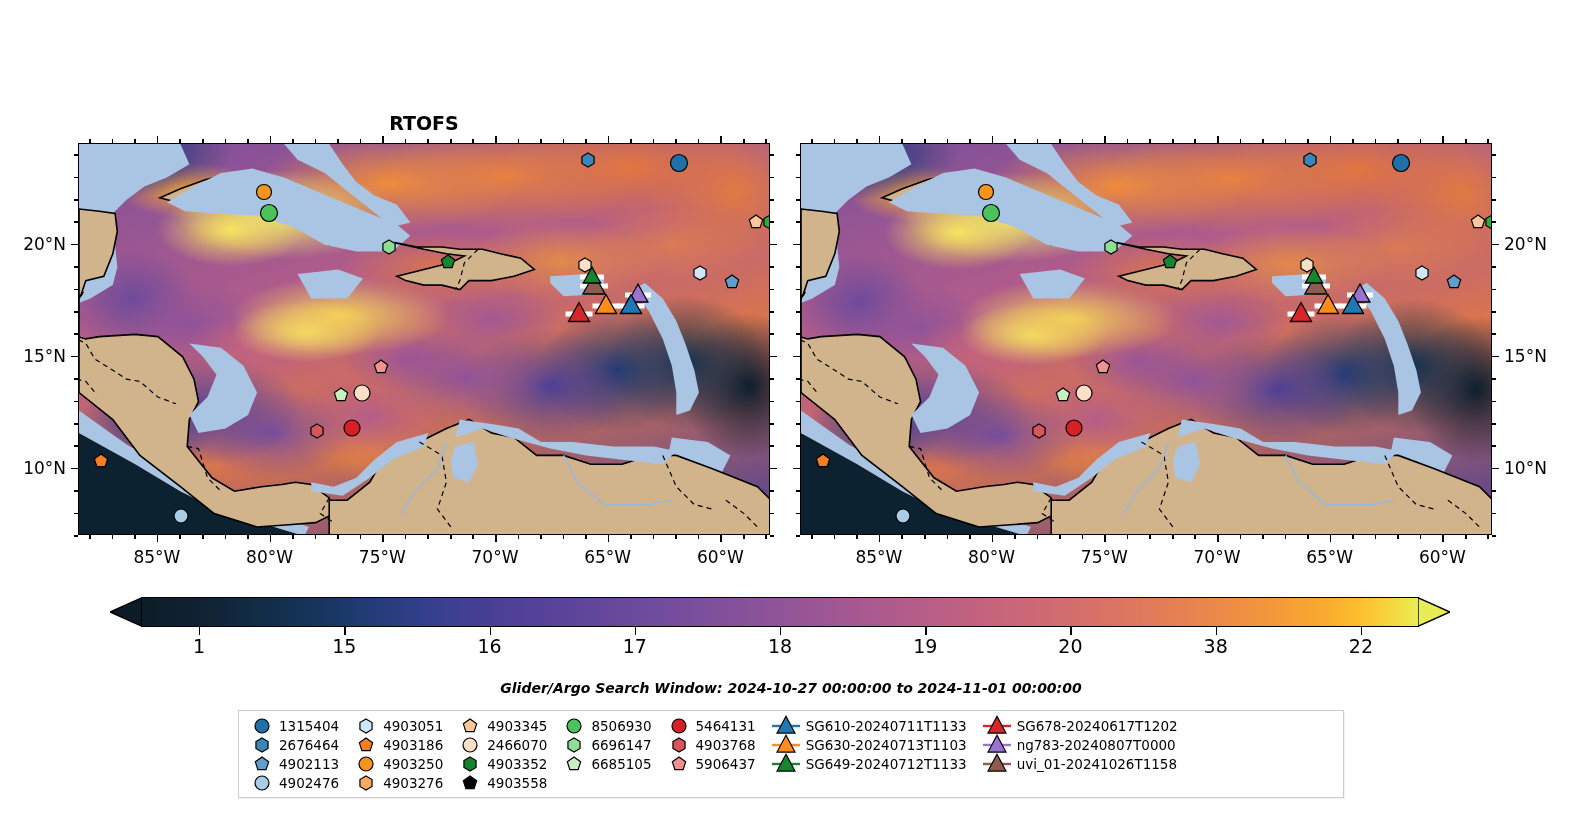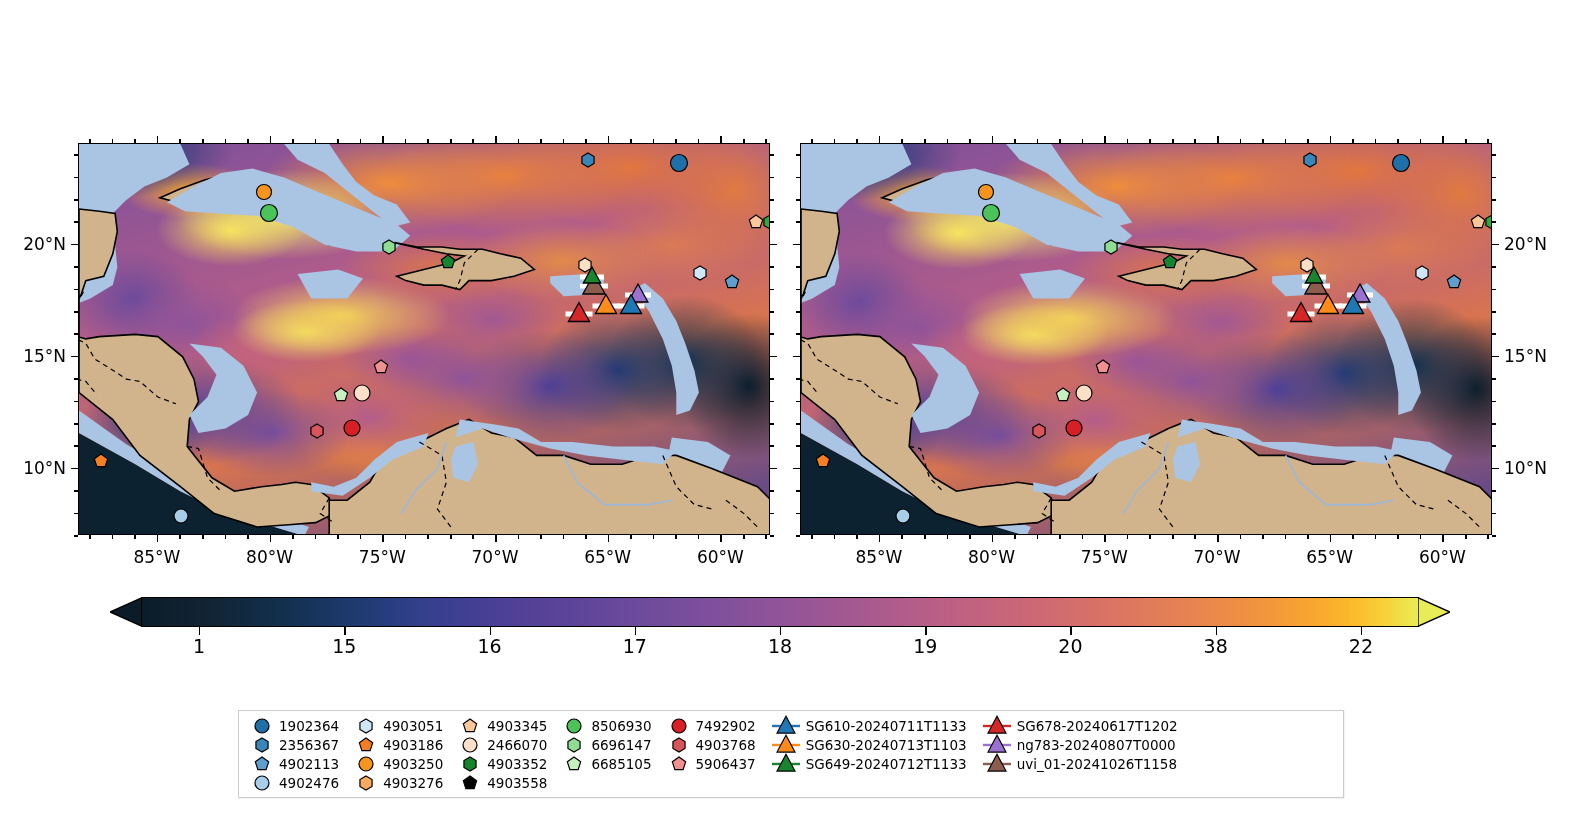--- a/index.html
+++ b/index.html
@@ -94,20 +94,21 @@
   .lg-txt { font-size: 13.5px; color: #000; white-space: nowrap; padding-right: 10px; }
   .lg-col-wide .lg-sym { flex: 0 0 40px; }
 </style>
 </head>
 <body>
 
 <div id="root">
 
 
   <div class="panel" id="panel-0" style="left:78px; top:143px; width:692px; height:392px;">
+    <div class="panel-title">RTOFS</div>
     <div class="map-box">
       <div class="map-inner sst" style="background-image: radial-gradient(26% 22% at 0% 0%, rgb(74, 63, 150) 0%, rgba(74, 63, 150, 0) 72%), radial-gradient(20% 16% at 8% 2%, rgb(29, 58, 110) 0%, rgba(29, 58, 110, 0) 72%), radial-gradient(22% 16% at 30% 18%, rgb(242, 233, 106) 0%, rgba(242, 233, 106, 0) 72%), radial-gradient(15% 13% at 22% 22%, rgb(251, 224, 90) 0%, rgba(251, 224, 90, 0) 72%), radial-gradient(14% 10% at 16% 12%, rgb(248, 167, 47) 0%, rgba(248, 167, 47, 0) 72%), radial-gradient(26% 18% at 45% 10%, rgb(239, 140, 60) 0%, rgba(239, 140, 60, 0) 72%), radial-gradient(26% 20% at 62% 8%, rgb(232, 128, 63) 0%, rgba(232, 128, 63, 0) 72%), radial-gradient(26% 22% at 80% 6%, rgb(226, 118, 63) 0%, rgba(226, 118, 63, 0) 72%), radial-gradient(18% 26% at 95% 12%, rgb(224, 122, 66) 0%, rgba(224, 122, 66, 0) 72%), radial-gradient(20% 13% at 52% 32%, rgb(216, 116, 79) 0%, rgba(216, 116, 79, 0) 72%), radial-gradient(20% 14% at 70% 30%, rgb(226, 137, 75) 0%, rgba(226, 137, 75, 0) 72%), radial-gradient(18% 14% at 86% 26%, rgb(218, 122, 85) 0%, rgba(218, 122, 85, 0) 72%), radial-gradient(22% 14% at 38% 44%, rgb(242, 208, 90) 0%, rgba(242, 208, 90, 0) 72%), radial-gradient(15% 11% at 33% 48%, rgb(245, 227, 102) 0%, rgba(245, 227, 102, 0) 72%), radial-gradient(14% 12% at 26% 52%, rgb(196, 99, 126) 0%, rgba(196, 99, 126, 0) 72%), radial-gradient(15% 16% at 16% 46%, rgb(143, 83, 153) 0%, rgba(143, 83, 153, 0) 72%), radial-gradient(13% 18% at 8% 40%, rgb(107, 74, 156) 0%, rgba(107, 74, 156, 0) 72%), radial-gradient(20% 20% at 18% 68%, rgb(90, 68, 153) 0%, rgba(90, 68, 153, 0) 72%), radial-gradient(14% 16% at 10% 72%, rgb(51, 64, 140) 0%, rgba(51, 64, 140, 0) 72%), radial-gradient(16% 16% at 28% 74%, rgb(124, 79, 156) 0%, rgba(124, 79, 156, 0) 72%), radial-gradient(16% 16% at 42% 70%, rgb(180, 93, 137) 0%, rgba(180, 93, 137, 0) 72%), radial-gradient(14% 12% at 42% 78%, rgb(232, 132, 63) 0%, rgba(232, 132, 63, 0) 72%), radial-gradient(18% 18% at 56% 60%, rgb(143, 83, 153) 0%, rgba(143, 83, 153, 0) 72%), radial-gradient(18% 20% at 68% 62%, rgb(74, 63, 150) 0%, rgba(74, 63, 150, 0) 72%), radial-gradient(16% 22% at 78% 58%, rgb(29, 58, 110) 0%, rgba(29, 58, 110, 0) 72%), radial-gradient(16% 24% at 88% 56%, rgb(18, 48, 77) 0%, rgba(18, 48, 77, 0) 72%), radial-gradient(14% 26% at 97% 62%, rgb(12, 28, 40) 0%, rgba(12, 28, 40, 0) 72%), radial-gradient(14% 12% at 60% 45%, rgb(162, 88, 146) 0%, rgba(162, 88, 146, 0) 72%), radial-gradient(14% 12% at 48% 55%, rgb(159, 86, 150) 0%, rgba(159, 86, 150, 0) 72%), linear-gradient(165deg, rgb(124, 79, 156) 0%, rgb(180, 93, 137) 38%, rgb(216, 116, 79) 62%, rgb(74, 63, 150) 100%); background-blend-mode: normal;"></div>
     <svg width="692" height="392" viewBox="0 0 692 392" style="position: absolute; left: 0px; top: 0px;">
           <polygon points="0.0,289.0 56.4,320.3 101.4,347.2 146.5,369.6 180.3,378.6 225.4,392.0 0.0,392.0" fill="#0d2230" stroke="none" stroke-width="0"></polygon>
           <polygon points="0.0,266.6 47.3,300.2 96.9,329.3 142.0,351.7 191.6,369.6 229.9,383.0 225.4,392.0 180.3,378.6 146.5,369.6 101.4,347.2 56.4,320.3 0.0,289.0" fill="#aac4e3" stroke="none" stroke-width="0"></polygon>
           <polygon points="0.0,0.0 101.4,0.0 110.4,20.2 87.9,33.6 65.4,42.6 47.3,56.0 33.8,69.4 0.0,78.4" fill="#aac4e3" stroke="none" stroke-width="0"></polygon>
           <polygon points="0.0,87.4 24.8,82.9 36.1,100.8 38.3,123.2 33.8,141.1 11.3,154.6 0.0,159.0" fill="#aac4e3" stroke="none" stroke-width="0"></polygon>
           <polygon points="0.0,65.0 20.3,67.2 36.1,69.4 38.3,87.4 33.8,109.8 24.8,132.2 6.8,136.6 2.3,150.1 -6.8,168.0 -9.0,190.4 6.8,194.9 20.3,192.6 56.4,190.4 78.9,192.6 103.7,212.8 115.0,235.2 119.5,257.6 110.4,275.5 108.2,302.4 133.0,333.8 155.5,347.2 182.6,342.7 202.9,340.5 216.4,338.2 232.2,340.5 250.2,353.9 254.7,369.6 236.7,378.6 209.6,380.8 178.1,383.0 135.2,369.6 101.4,342.7 60.9,311.4 33.8,275.5 0.0,248.6 0.0,65.0" fill="#d2b48c" stroke="#000" stroke-width="1.6"></polygon>
           <polygon points="81.1,53.8 101.4,44.8 126.2,35.8 155.5,29.1 180.3,31.4 209.6,42.6 232.2,56.0 254.7,65.0 275.0,73.9 295.3,78.4 313.3,87.4 322.3,96.3 308.8,103.0 288.5,103.0 268.2,96.3 250.2,100.8 232.2,89.6 209.6,76.2 182.6,65.0 155.5,60.5 128.5,62.7 105.9,60.5 81.1,53.8" fill="#d2b48c" stroke="#000" stroke-width="1.6"></polygon>
           <polygon points="115.0,42.6 142.0,29.1 173.6,24.6 205.1,33.6 236.7,47.0 263.7,58.2 290.8,69.4 317.8,80.6 331.3,91.8 313.3,107.5 277.3,107.5 245.7,100.8 214.1,82.9 178.1,71.7 137.5,69.4 105.9,67.2 87.9,58.2 115.0,42.6" fill="#aac4e3" stroke="none" stroke-width="0"></polygon>
@@ -668,38 +669,39 @@
       <div class="cb-lab" style="left: 670px;">18</div>
       <div class="cb-tick" style="left: 815.227px;"></div>
       <div class="cb-lab" style="left: 815.227px;">19</div>
       <div class="cb-tick" style="left: 960.455px;"></div>
       <div class="cb-lab" style="left: 960.455px;">20</div>
       <div class="cb-tick" style="left: 1105.68px;"></div>
       <div class="cb-lab" style="left: 1105.68px;">38</div>
       <div class="cb-tick" style="left: 1250.91px;"></div>
       <div class="cb-lab" style="left: 1250.91px;">22</div>
     </div>
+  <div id="search-window">Glider/Argo Search Window: 2024-10-27 00:00:00 to 2024-11-01 00:00:00</div>
 
   <div id="legend">
     <div id="legend-grid">
         <div class="lg-item" style="grid-area: 1 / 1;">
           <span class="lg-sym">
             <svg width="20" height="20" viewBox="0 0 20 20">
               <circle cx="10" cy="10" r="7" fill="#1f6fa8" stroke="#000" stroke-width="1.2"></circle>
             </svg>
           </span>
-          <span class="lg-txt">1902364</span>
+          <span class="lg-txt">1315404</span>
         </div>
         <div class="lg-item" style="grid-area: 2 / 1;">
           <span class="lg-sym">
             <svg width="20" height="20" viewBox="0 0 20 20">
               <polygon points="10.00,3.00 16.06,6.50 16.06,13.50 10.00,17.00 3.94,13.50 3.94,6.50" fill="#3b86b8" stroke="#000" stroke-width="1.2"></polygon>
             </svg>
           </span>
-          <span class="lg-txt">2356367</span>
+          <span class="lg-txt">2676464</span>
         </div>
         <div class="lg-item" style="grid-area: 3 / 1;">
           <span class="lg-sym">
             <svg width="20" height="20" viewBox="0 0 20 20">
               <polygon points="10.00,3.00 16.66,7.84 14.11,15.66 5.89,15.66 3.34,7.84" fill="#5f9fce" stroke="#000" stroke-width="1.2"></polygon>
             </svg>
           </span>
           <span class="lg-txt">4902113</span>
         </div>
         <div class="lg-item" style="grid-area: 4 / 1;">
@@ -798,21 +800,21 @@
           </span>
           <span class="lg-txt">6685105</span>
         </div>
         <div style="grid-area: 4 / 4;"></div>
         <div class="lg-item" style="grid-area: 1 / 5;">
           <span class="lg-sym">
             <svg width="20" height="20" viewBox="0 0 20 20">
               <circle cx="10" cy="10" r="7" fill="#d81f26" stroke="#000" stroke-width="1.2"></circle>
             </svg>
           </span>
-          <span class="lg-txt">7492902</span>
+          <span class="lg-txt">5464131</span>
         </div>
         <div class="lg-item" style="grid-area: 2 / 5;">
           <span class="lg-sym">
             <svg width="20" height="20" viewBox="0 0 20 20">
               <polygon points="10.00,3.00 16.06,6.50 16.06,13.50 10.00,17.00 3.94,13.50 3.94,6.50" fill="#d9555c" stroke="#000" stroke-width="1.2"></polygon>
             </svg>
           </span>
           <span class="lg-txt">4903768</span>
         </div>
         <div class="lg-item" style="grid-area: 3 / 5;">

